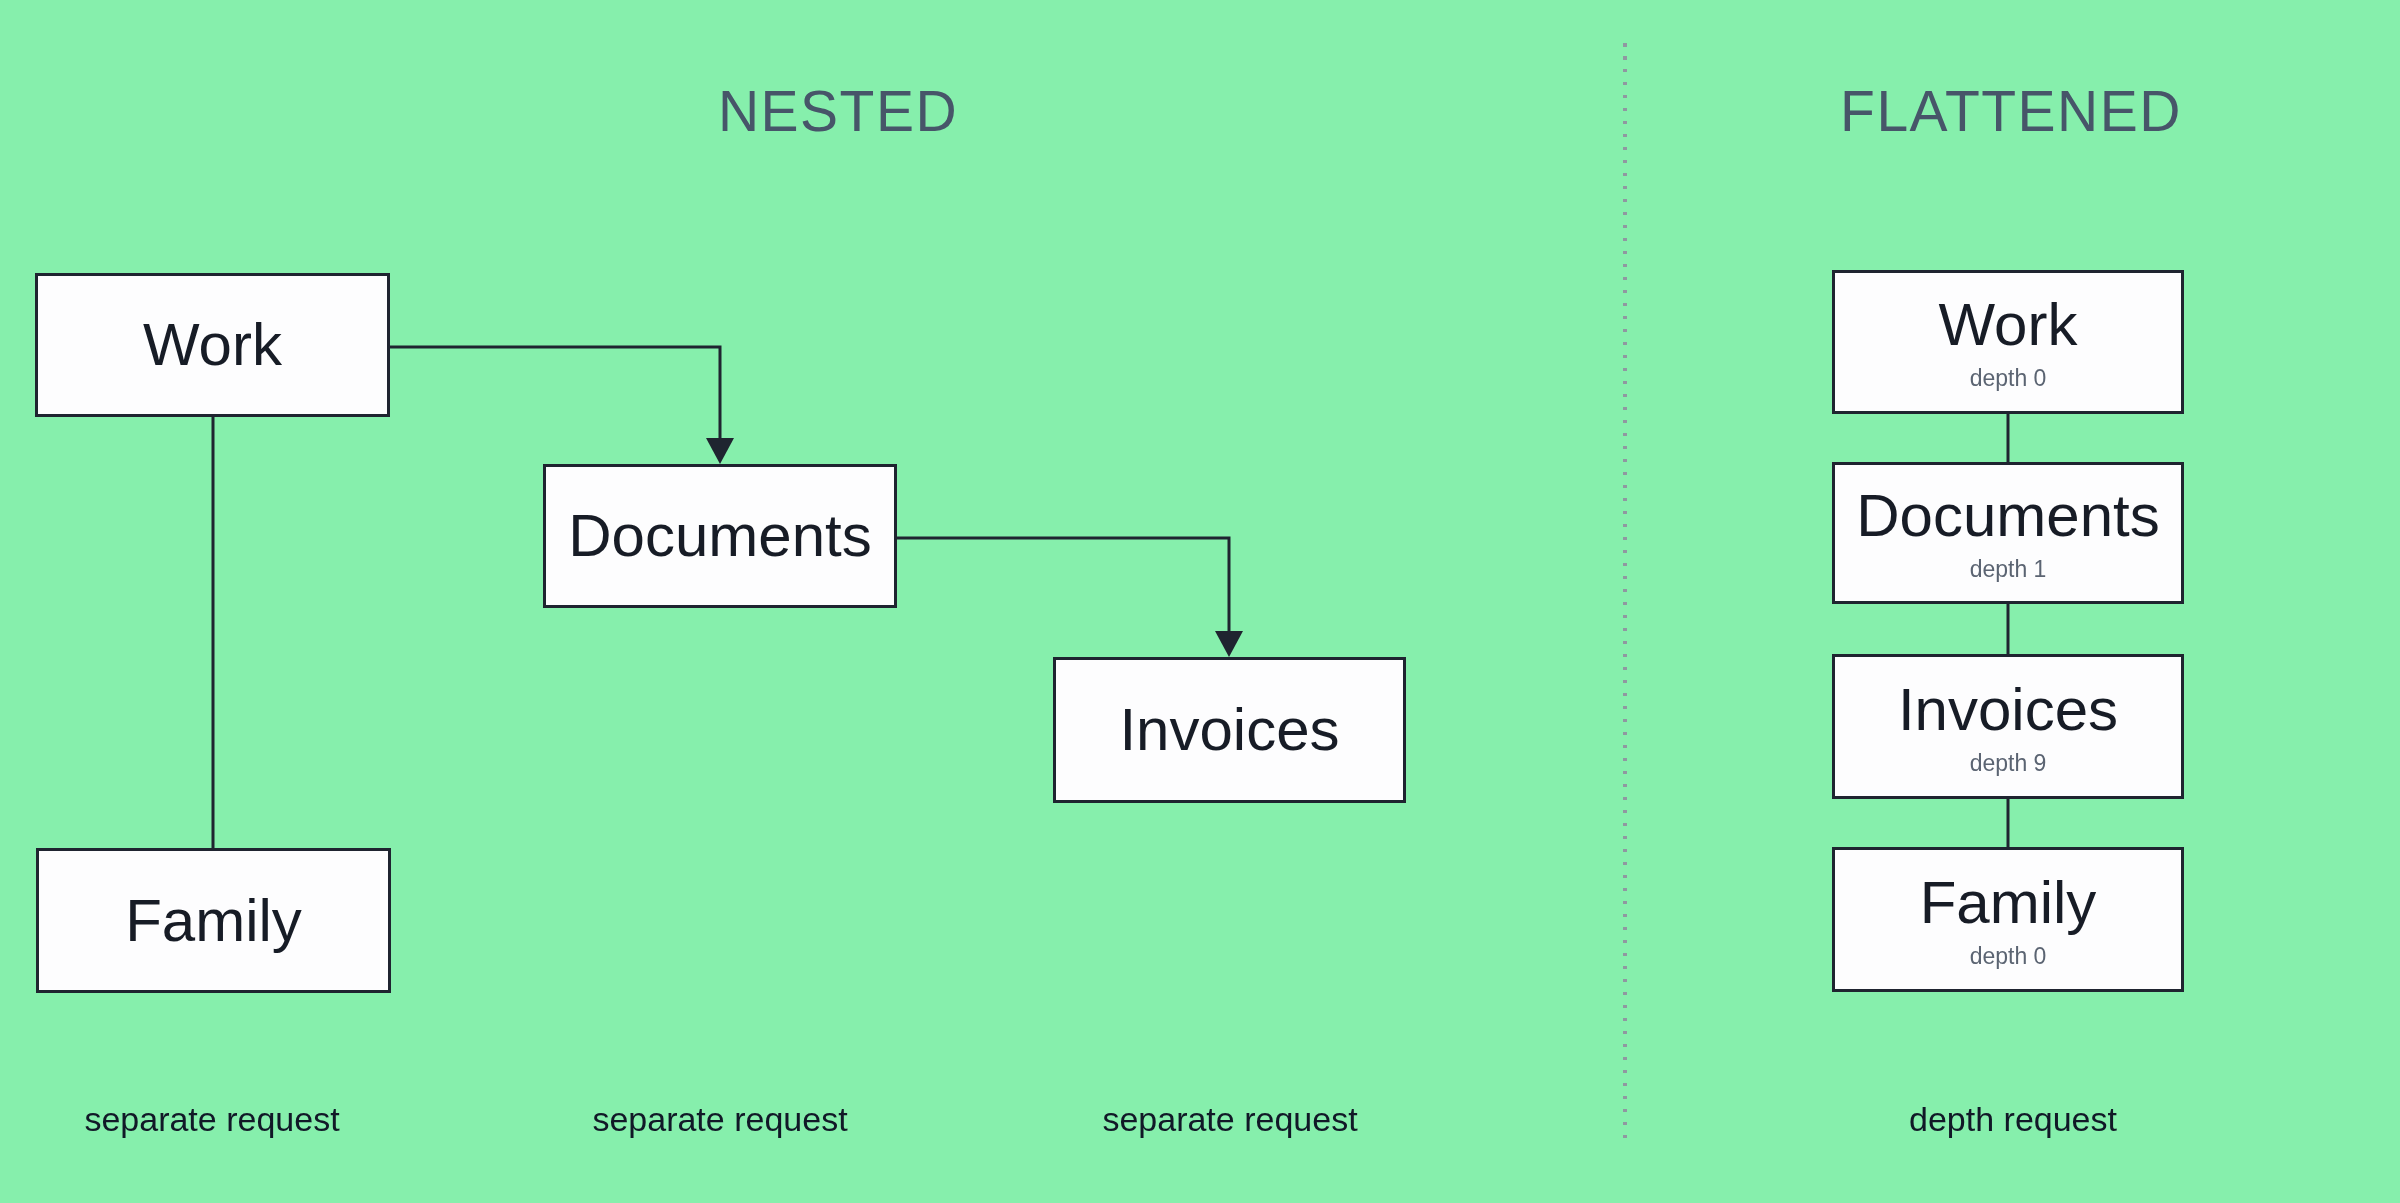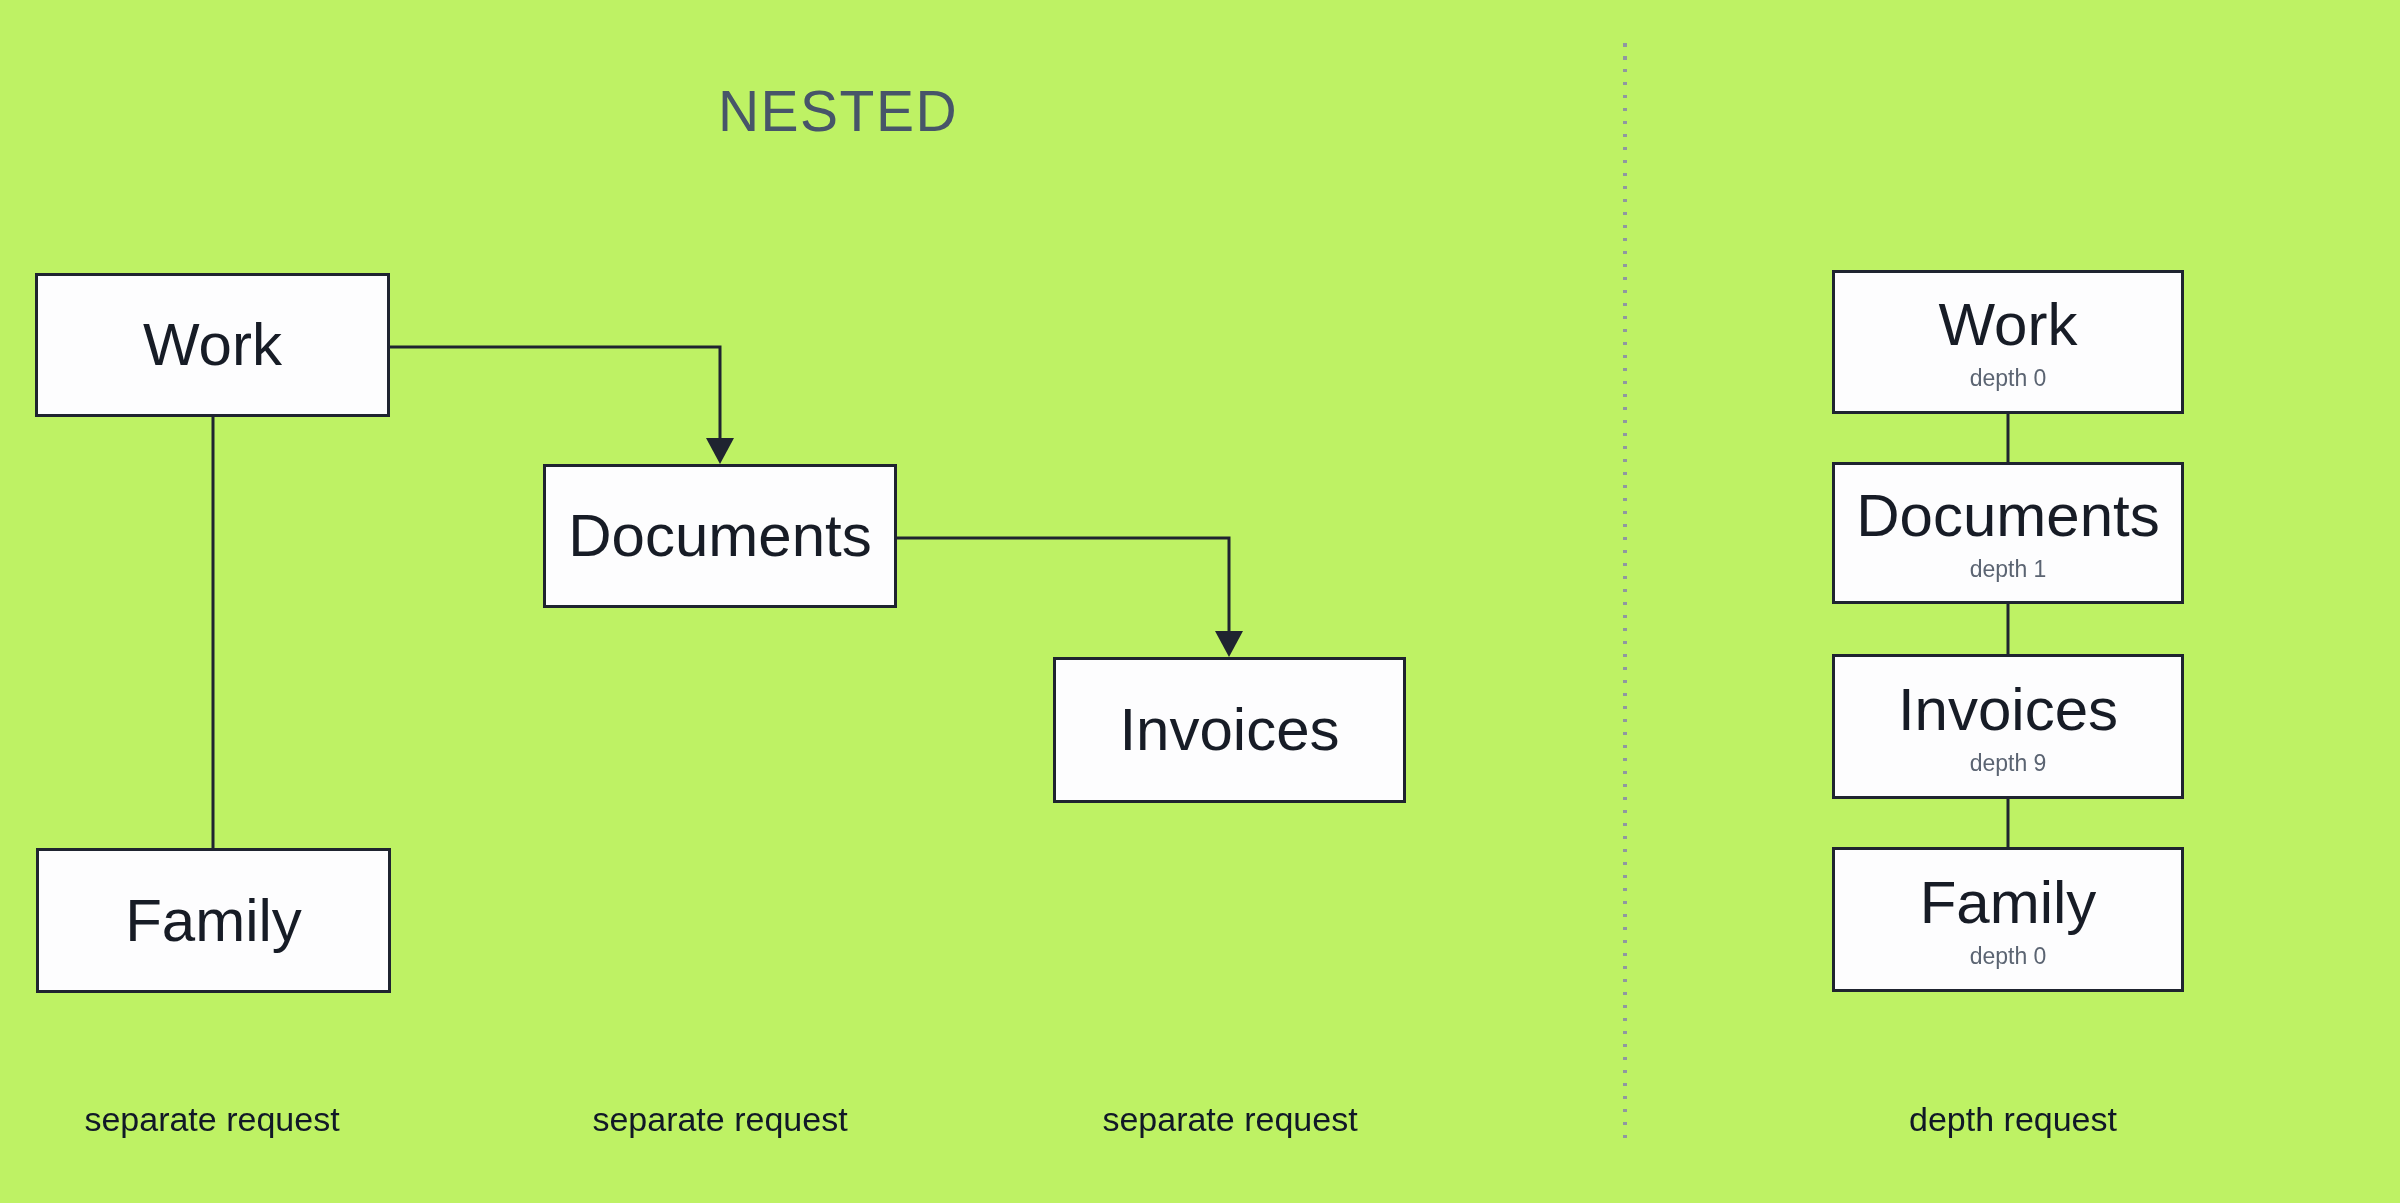--- a/index.html
+++ b/index.html
@@ -1,19 +1,19 @@
 <!DOCTYPE html>
 <html><head>
 <meta charset="utf-8">
 <style>
   html,body{margin:0;padding:0;background:#ffffff;}
   #canvas{
     position:relative;
     width:2400px;height:1203px;
-    background:#bef264;
+    background:#86efac;
     font-family:"Liberation Sans", sans-serif;
     overflow:hidden;
   }
   .section-title{
     position:absolute;
     width:600px;
     text-align:center;
     font-size:57px;
     letter-spacing:1.5px;
     color:#475569;
@@ -71,20 +71,21 @@
       transparent 3.5px, transparent 13px
     );
   }
 </style>
 </head>
 <body>
 
 <div id="canvas">
 
   <div class="section-title" style="left:538px;top:78px;">NESTED</div>
+  <div class="section-title" style="left:1711px;top:78px;">FLATTENED</div>
 
   <svg id="connector-layer" width="2400" height="1203" viewBox="0 0 2400 1203" xmlns="http://www.w3.org/2000/svg">
 
     <path d="M390,347 H720 V441"></path>
     <polygon points="706,438 734,438 720,464"></polygon>
 
     <path d="M897,538 H1229 V634"></path>
     <polygon points="1215,631 1243,631 1229,657"></polygon>
 
     <line x1="213" y1="417" x2="213" y2="848"></line>

